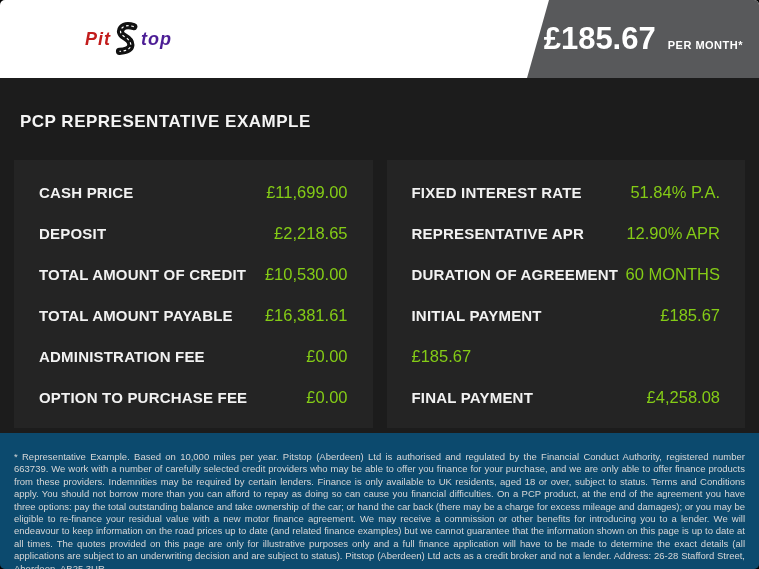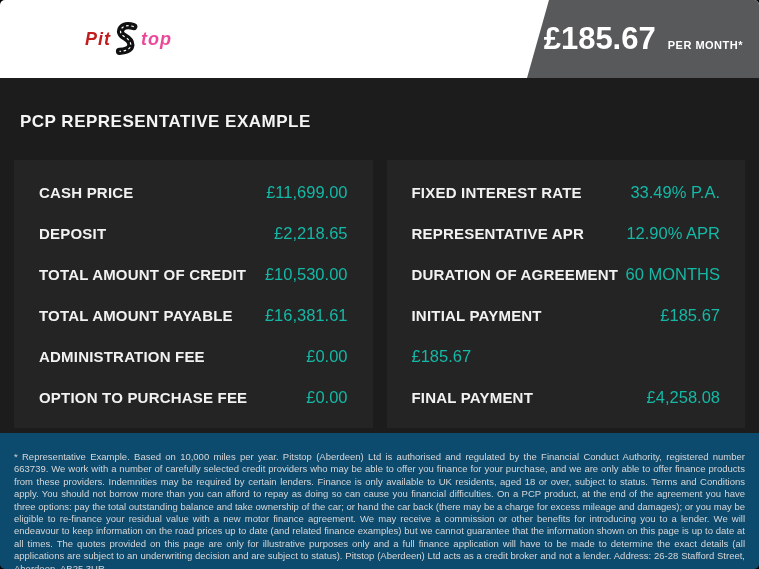--- a/index.html
+++ b/index.html
@@ -97,21 +97,21 @@
     align-items: center;
   }
   .row .label {
     color: #f2f2f2;
     font-size: 15px;
     font-weight: bold;
     letter-spacing: 0.2px;
     white-space: nowrap;
   }
   .row .value {
-    color: #14b8a6;
+    color: #84cc16;
     font-size: 16.5px;
     white-space: nowrap;
   }
 
   
   .footer {
     height: 136px;
     background: #0c4a6e;
     padding: 18px 14px 0 14px;
   }
@@ -127,21 +127,21 @@
 
 <div class="screen">
 
   <div class="header">
     <div class="logo">
       <span class="logo-text" style="color: rgb(194, 29, 29);">Pit</span>
       <svg class="logo-s" width="26" height="36" viewBox="0 0 40 52">
         <path d="M 32,7 C 14,1 5,15 17,22 C 31,30 33,44 10,45" fill="none" stroke="#111111" stroke-width="11" stroke-linecap="round"></path>
         <path d="M 32,7 C 14,1 5,15 17,22 C 31,30 33,44 10,45" fill="none" stroke="#ffffff" stroke-width="1.8" stroke-dasharray="4 4"></path>
       </svg>
-      <span class="logo-text" style="color: #ec4899;">top</span>
+      <span class="logo-text" style="color: #4c1d95;">top</span>
     </div>
 
     <div class="price-badge" style="background: rgb(88, 89, 91);">
       <span class="amount">£185.67</span>
       <span class="suffix">PER MONTH*</span>
     </div>
   </div>
 
   <div class="main">
     <div class="section-title">PCP REPRESENTATIVE EXAMPLE</div>
@@ -171,21 +171,21 @@
         </div>
         <div class="row">
           <span class="label">OPTION TO PURCHASE FEE</span>
           <span class="value">£0.00</span>
         </div>
       </div>
 
       <div class="panel">
         <div class="row">
           <span class="label">FIXED INTEREST RATE</span>
-          <span class="value">33.49% P.A.</span>
+          <span class="value">51.84% P.A.</span>
         </div>
         <div class="row">
           <span class="label">REPRESENTATIVE APR</span>
           <span class="value">12.90% APR</span>
         </div>
         <div class="row">
           <span class="label">DURATION OF AGREEMENT</span>
           <span class="value">60 MONTHS</span>
         </div>
         <div class="row">

